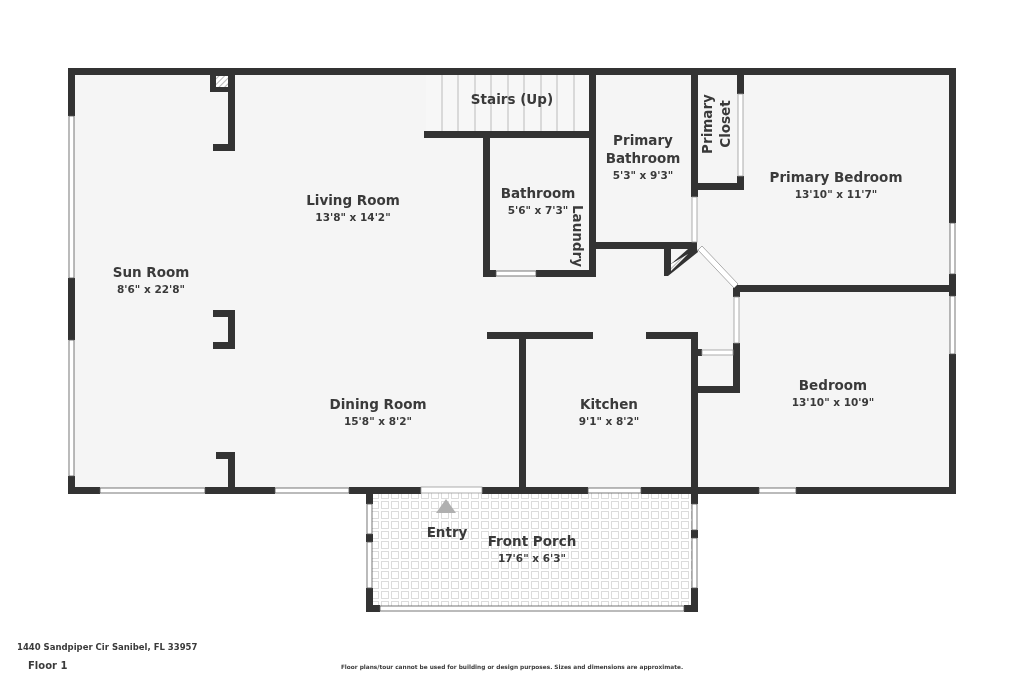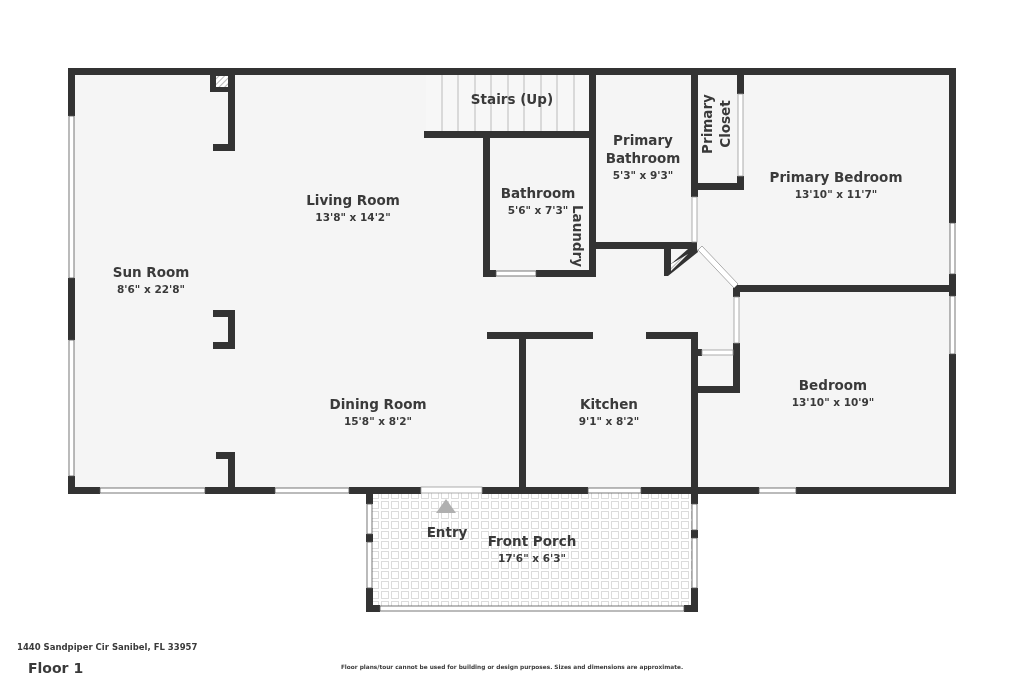--- a/index.html
+++ b/index.html
@@ -1,21 +1,21 @@
 <!DOCTYPE html>
 <html><head>
 <meta charset="utf-8">
 <style>
   html, body { margin: 0; padding: 0; background: #ffffff; }
   body { width: 1024px; height: 682px; position: relative; overflow: hidden; font-family: "DejaVu Sans", sans-serif; }
   #plan { position: absolute; left: 0; top: 0; width: 1024px; height: 682px; }
   .room-name { font-family: "DejaVu Sans", sans-serif; font-weight: bold; font-size: 13.5px; fill: #3a3a3a; }
   .room-dim { font-family: "DejaVu Sans", sans-serif; font-weight: bold; font-size: 10.5px; fill: #3a3a3a; }
   .footer-addr { position: absolute; left: 17px; top: 642px; font-size: 8.5px; font-weight: bold; color: #3a3a3a; font-family: "DejaVu Sans", sans-serif; }
-  .footer-floor { position: absolute; left: 17px; top: 660px; font-size: 14px; font-weight: bold; color: #3a3a3a; font-family: "DejaVu Sans", sans-serif; padding-left: 11px; }
+  .footer-floor { position: absolute; left: 17px; top: 660px; font-size: 10px; font-weight: bold; color: #3a3a3a; font-family: "DejaVu Sans", sans-serif; padding-left: 11px; }
   .footer-disclaimer { position: absolute; left: 0; width: 1024px; top: 664px; text-align: center; font-size: 5.8px; font-weight: bold; color: #3a3a3a; font-family: "DejaVu Sans", sans-serif; }
 </style>
 </head>
 <body>
 
 <svg id="plan" viewBox="0 0 1024 682" xmlns="http://www.w3.org/2000/svg">
   <defs>
     <pattern id="tile" width="10" height="10" patternUnits="userSpaceOnUse">
       <rect width="10" height="10" fill="#ffffff"></rect>
       <rect x="1.5" y="1.5" width="7" height="7" fill="none" stroke="#dcdcdc" stroke-width="1"></rect>

